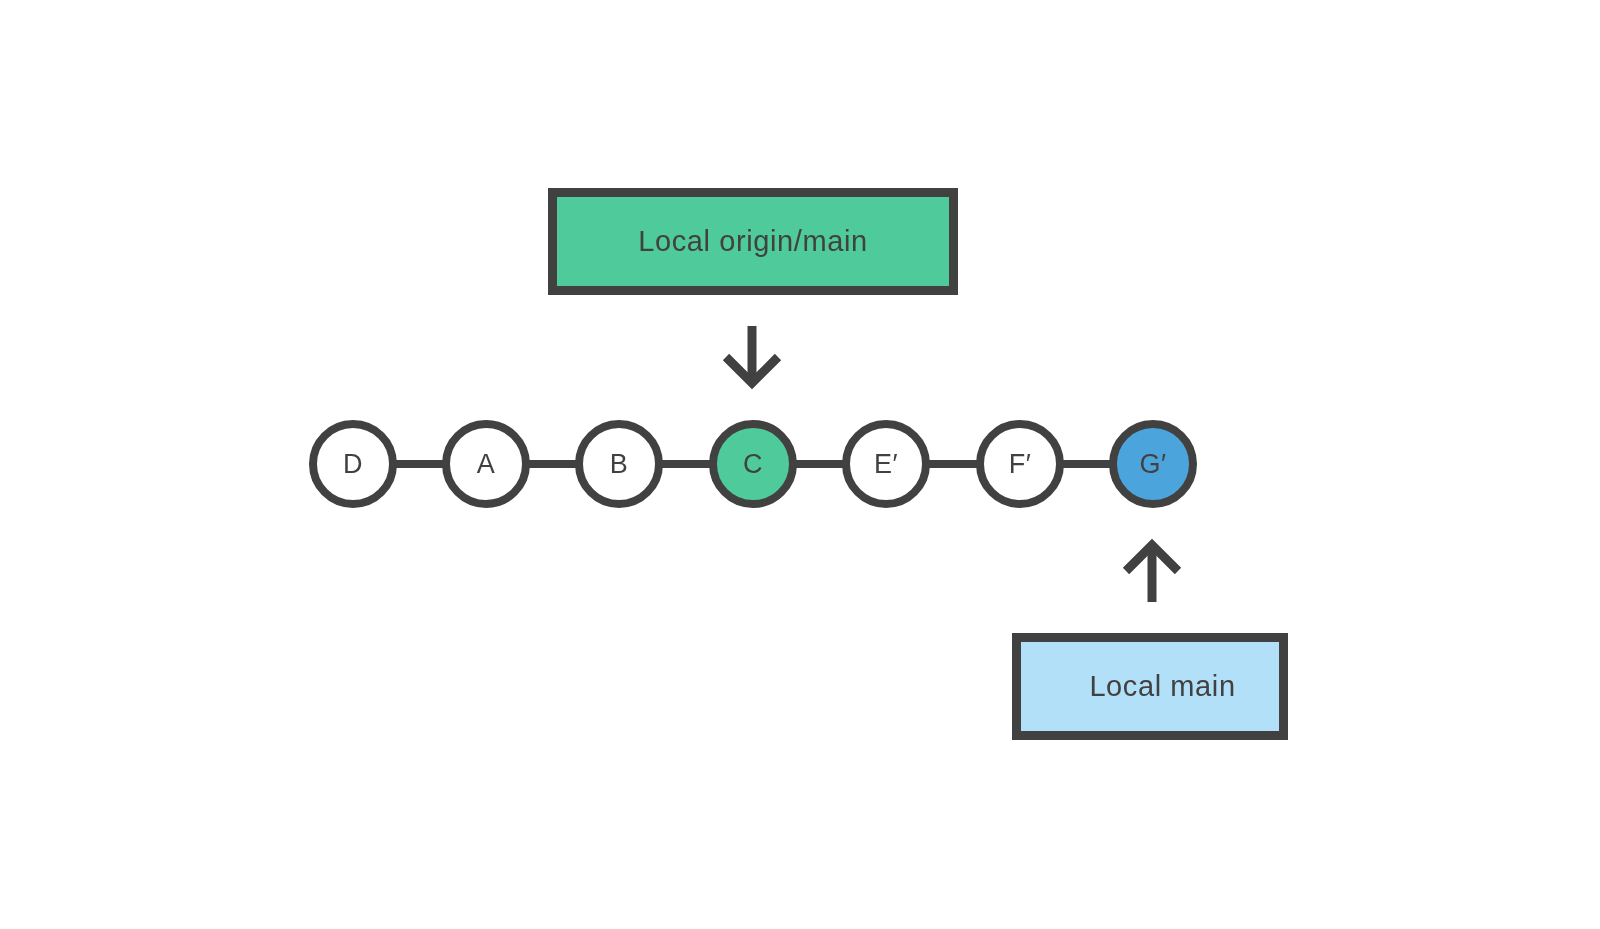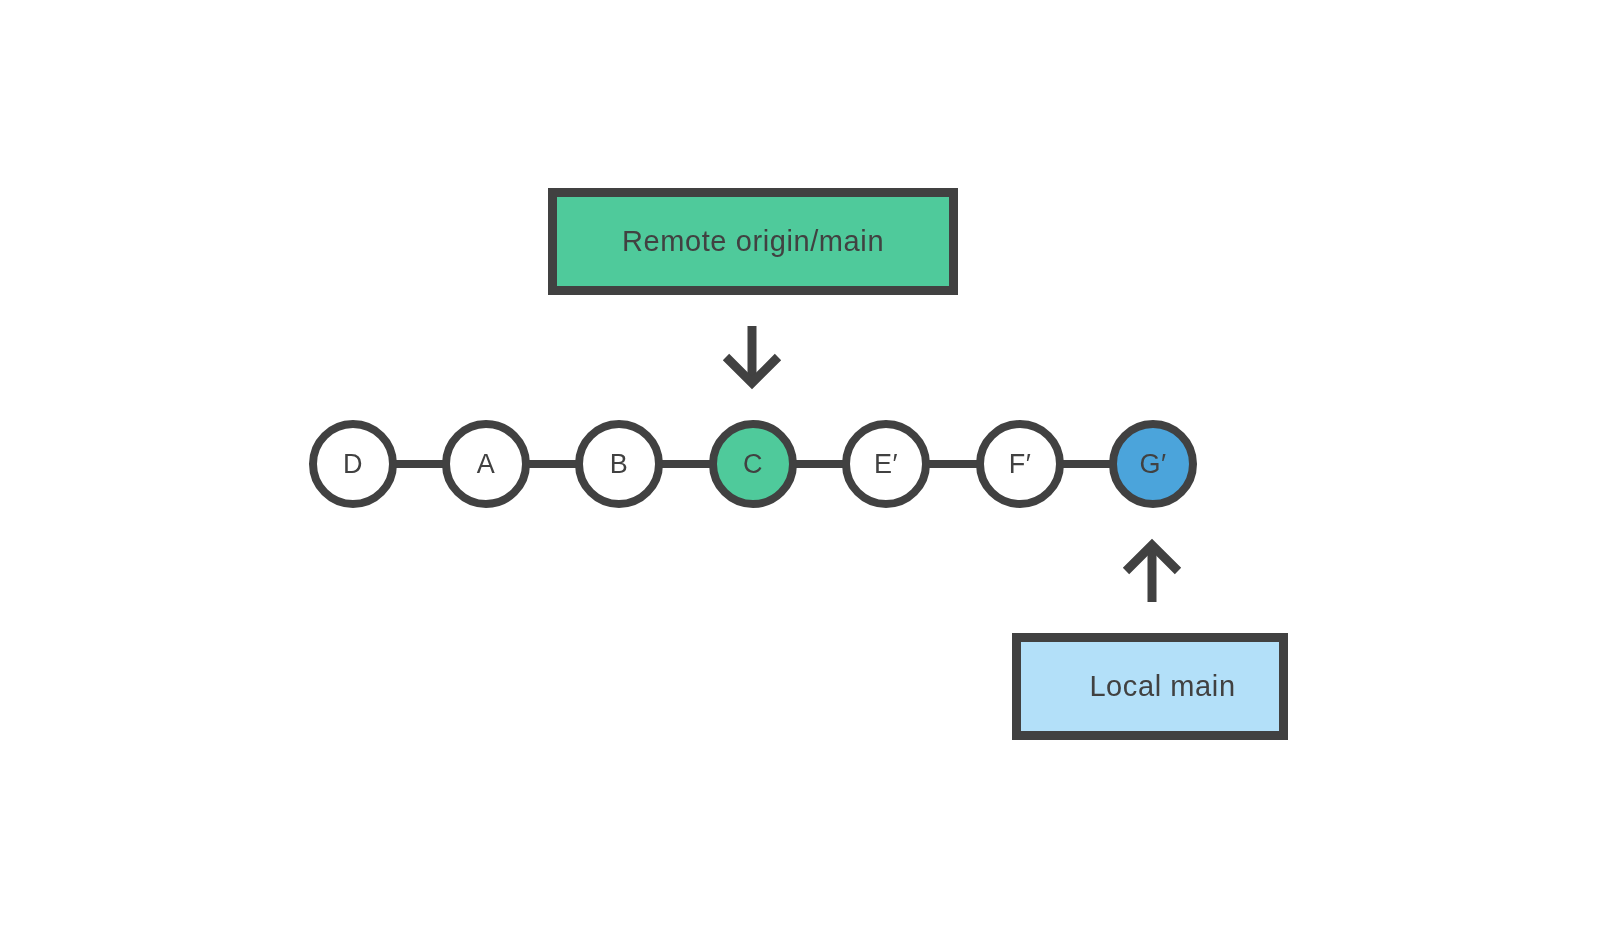--- a/index.html
+++ b/index.html
@@ -85,21 +85,21 @@
   .commit.c4 { left: 842px; }
   .commit.c5 { left: 976px; }
   .commit.c6 { left: 1109px; }
 </style>
 </head>
 <body>
 
 <div class="canvas">
 
   <div class="label-box remote" style="background: rgb(79, 202, 155); border-color: rgb(65, 65, 65); color: rgb(65, 65, 65);">
-    <span>Remote origin/main</span>
+    <span>Local origin/main</span>
   </div>
 
   <svg class="arrow down" viewBox="0 0 70 70" style="color: rgb(65, 65, 65);">
     <g fill="none" stroke="currentColor" stroke-width="9">
       <path d="M35 4 L35 56"></path>
       <path d="M9 35 L35 61 L61 35"></path>
     </g>
   </svg>
 
   <div class="chain-line" style="background: rgb(65, 65, 65);"></div>

